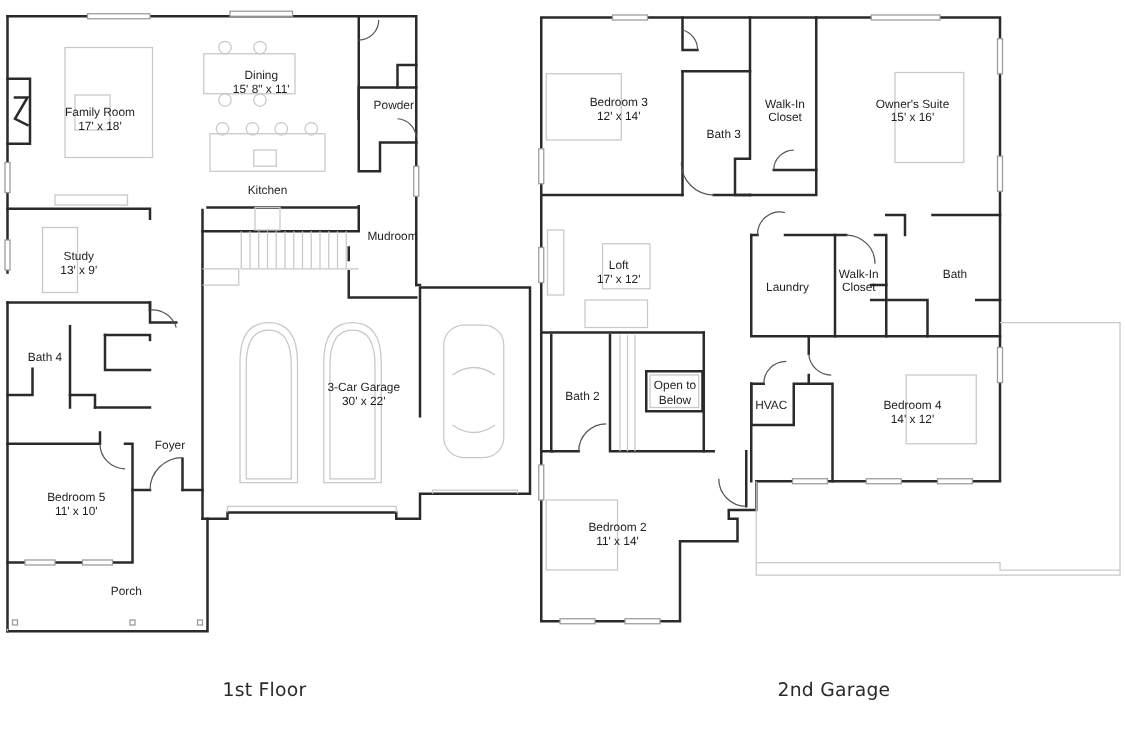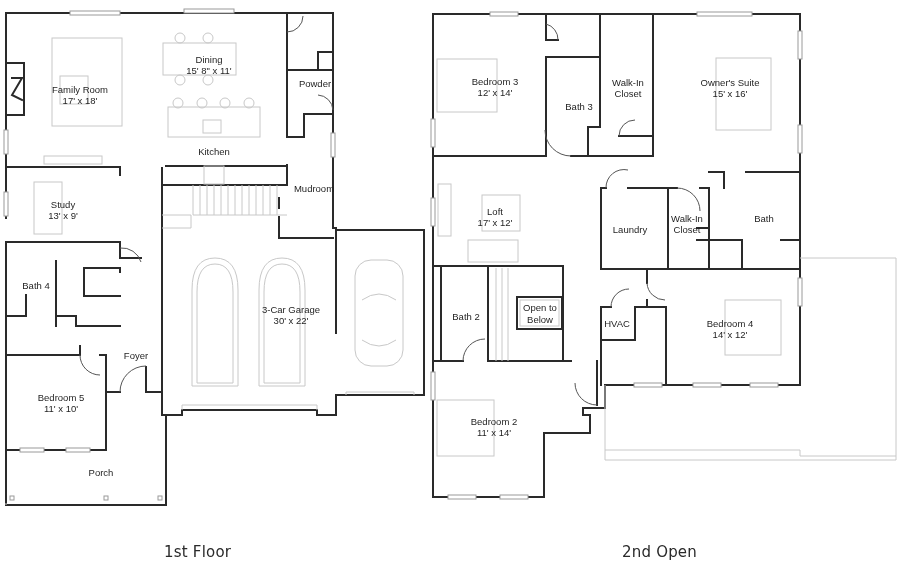--- a/index.html
+++ b/index.html
@@ -239,14 +239,14 @@
     <text class="lbl" x="540" y="311">Open to</text>
     <text class="lbl" x="540" y="323">Below</text>
     <text class="lbl" x="617" y="327">HVAC</text>
     <text class="lbl" x="730" y="327">Bedroom 4</text>
     <text class="lbl" x="730" y="338">14' x 12'</text>
     <text class="lbl" x="494" y="425">Bedroom 2</text>
     <text class="lbl" x="494" y="436">11' x 14'</text>
   </g>
 </svg>
 
-<div class="floor-lbl" style="left:164px;">1st Floor</div>
-<div class="floor-lbl" style="left:622px;">2nd  Open</div>
+<div class="floor-lbl" style="left:178px;">1st Floor</div>
+<div class="floor-lbl" style="left:622px;">2nd  Garage</div>
 
 </body></html>

